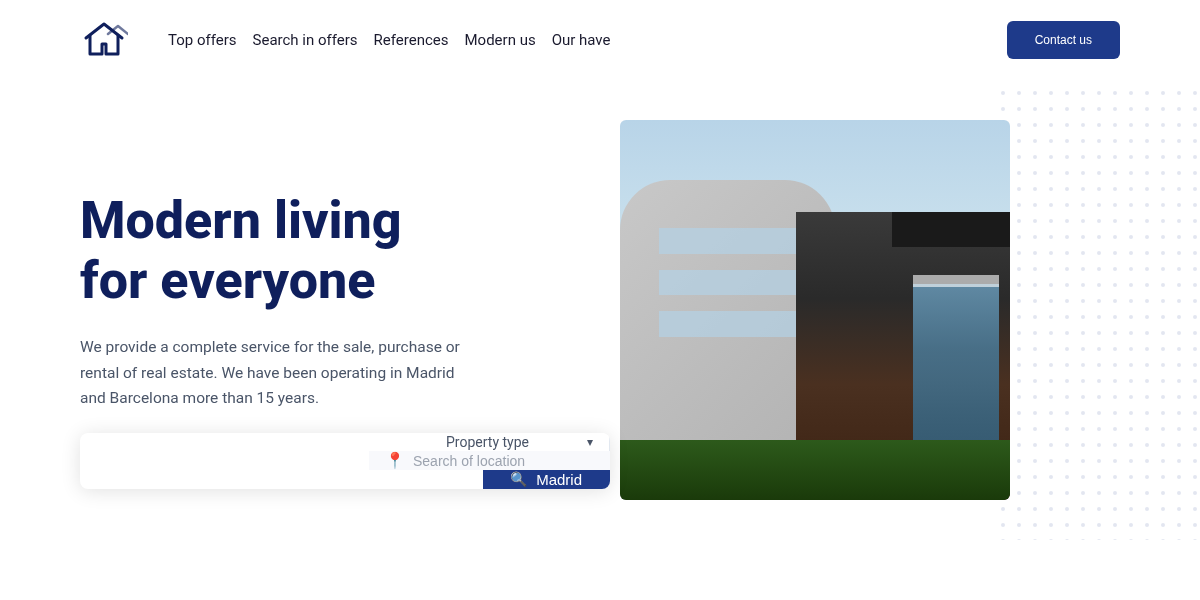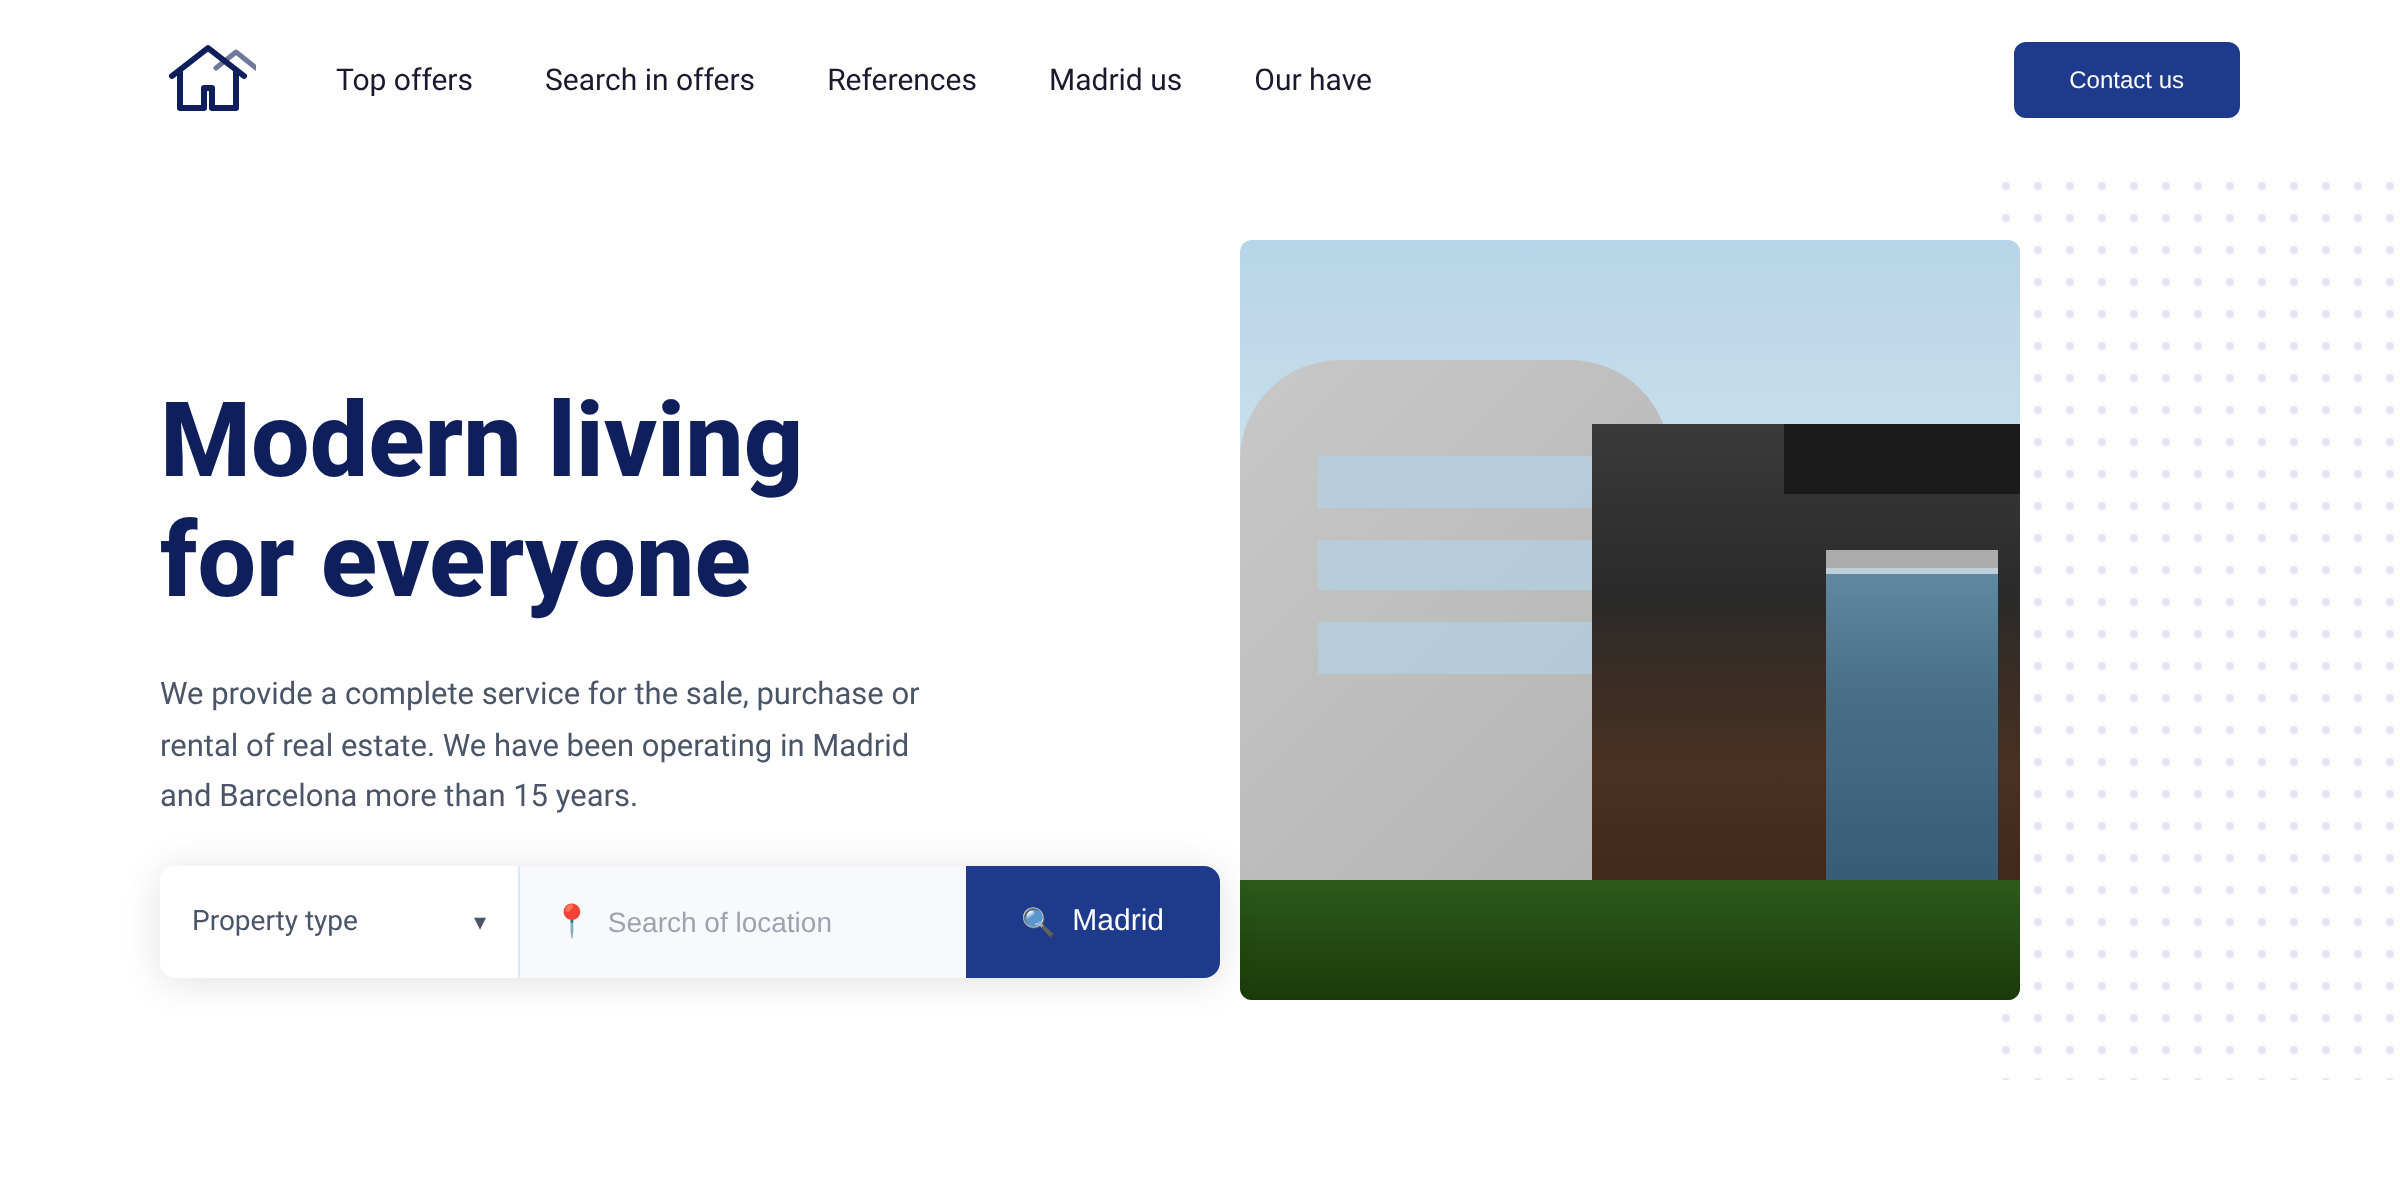--- a/index.html
+++ b/index.html
@@ -41,21 +41,21 @@
     }
 
     .logo svg {
       width: 48px;
       height: 48px;
     }
 
     .nav {
       display: flex;
       align-items: center;
-      gap: 36px;
+      gap: 16px;
     }
 
     .nav-item {
       font-size: 15px;
       color: #1a1a2e;
       text-decoration: none;
       cursor: pointer;
       font-weight: 400;
     }
 
@@ -103,20 +103,21 @@
     
     .search-bar {
       display: flex;
       align-items: flex-end;
       background: #ffffff;
       border-radius: 8px;
       box-shadow: 0 2px 20px rgba(0,0,0,0.12);
       overflow: hidden;
       width: 530px;
       height: 56px;
+      flex-direction: column;
     }
 
     .property-select {
       display: flex;
       align-items: center;
       justify-content: space-between;
       padding: 0 16px;
       width: 180px;
       height: 100%;
       border: none;
@@ -334,21 +335,21 @@
         <path d="M10 20 L10 38 L22 38 L22 28 L26 28 L26 38 L38 38 L38 20" stroke="#0f1f5c" stroke-width="3" stroke-linecap="round" stroke-linejoin="round" fill="none"></path>
 
         <polyline points="28,18 38,10 48,18" stroke="#0f1f5c" stroke-width="2.5" stroke-linecap="round" stroke-linejoin="round" fill="none" opacity="0.6"></polyline>
       </svg>
     </div>
 
     <nav class="nav">
       <a class="nav-item">Top offers</a>
       <a class="nav-item">Search in offers</a>
       <a class="nav-item">References</a>
-      <a class="nav-item">Madrid us</a>
+      <a class="nav-item">Modern us</a>
       <a class="nav-item">Our have</a>
     </nav>
   </div>
 
   <button class="contact-btn">Contact us</button>
 </header>
 
 <main class="main">
 
   <div class="hero-text">

